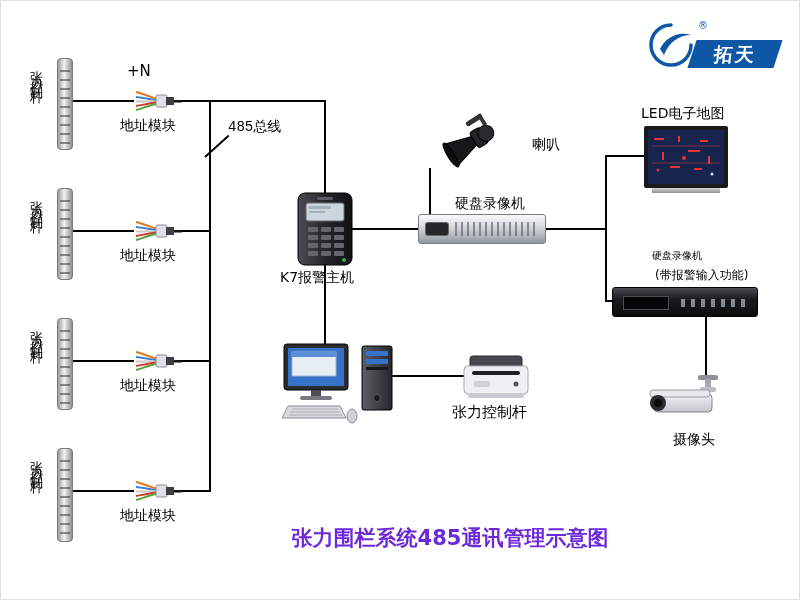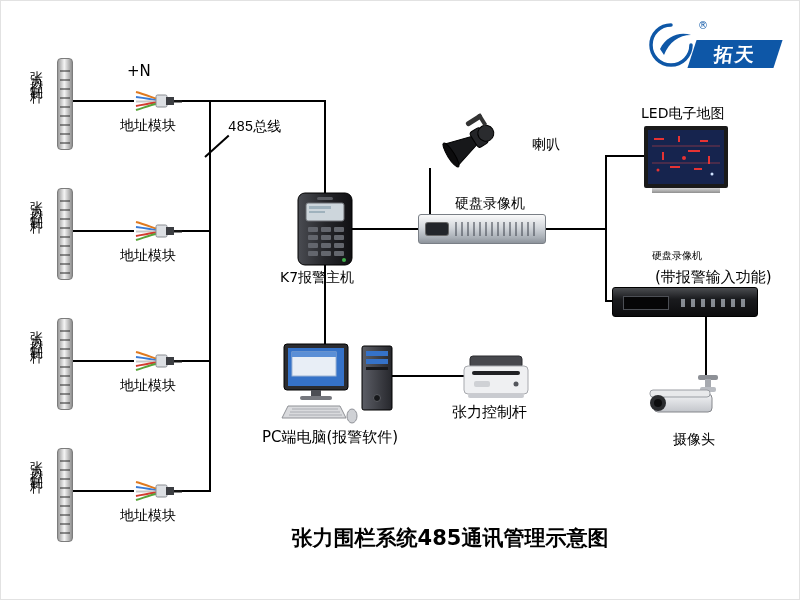--- a/index.html
+++ b/index.html
@@ -34,29 +34,29 @@
   .dvr{position:absolute;left:612px;top:287px;width:146px;height:30px;border-radius:3px;
         background:linear-gradient(180deg,#4a4c50,#1a1b1e 40%,#0c0c0e);border:1px solid #000;box-sizing:border-box;}
   .dvr::before{content:"";position:absolute;left:10px;top:8px;width:44px;height:12px;background:#060607;
         border:1px solid #4c4f55;}
   .dvr::after{content:"";position:absolute;right:10px;top:11px;width:66px;height:8px;opacity:.85;
         background:repeating-linear-gradient(90deg,#9aa0a8 0 4px,transparent 4px 10px);}
   
   .slash{position:absolute;left:205px;top:156px;width:32px;height:2px;background:#000;
         transform:rotate(-42deg);transform-origin:left center;}
   .title{position:absolute;top:524px;left:450px;transform:translateX(-50%);font-size:21px;
-        font-weight:bold;color:#000000;white-space:nowrap;}
+        font-weight:bold;color:#6d28d9;white-space:nowrap;}
   
   .logo{position:absolute;left:648px;top:20px;width:132px;height:52px;}
   .logo .reg{position:absolute;left:50px;top:0;font-size:10px;color:#0e57a7;}
   .banner{position:absolute;left:44px;top:20px;width:86px;height:28px;background:#0e57a7;
         transform:skewX(-18deg);}
   .banner span{display:block;transform:skewX(12deg);color:#fff;font-weight:bold;font-size:19px;
         text-align:center;line-height:28px;letter-spacing:2px;}
-  .small{font-size:15px;}
+  .small{font-size:12px;}
 </style>
 </head>
 <body>
 
 <div class="stage">
 
   <div class="line h" style="left:73px;top:100px;width:252px;"></div>
   <div class="line v" style="left:209px;top:100px;height:392px;"></div>
   <div class="line h" style="left:73px;top:230px;width:138px;"></div>
   <div class="line h" style="left:73px;top:360px;width:138px;"></div>
@@ -240,21 +240,20 @@
     <rect x="20" y="54" width="32" height="4" rx="2" fill="#76787e"></rect>
     <path d="M8,64 L60,64 L66,76 L2,76 Z" fill="#d9dadd" stroke="#8f9196"></path>
     <path d="M12,67 L58,67 M10,70 L60,70 M9,73 L62,73" stroke="#aaacb2" fill="none"></path>
     <ellipse cx="72" cy="74" rx="5" ry="7" fill="#cfd1d5" stroke="#909298"></ellipse>
     <rect x="82" y="4" width="30" height="64" rx="2" fill="url(#twg)" stroke="#000"></rect>
     <rect x="86" y="9" width="22" height="5" fill="#3572c8"></rect>
     <rect x="86" y="17" width="22" height="5" fill="#3572c8"></rect>
     <rect x="86" y="25" width="22" height="3" fill="#17181b"></rect>
     <circle cx="97" cy="56" r="3.5" fill="#17181b" stroke="#5a5c62"></circle>
   </svg>
-  <div class="lbl" style="left:262px;top:428px;font-size:15px;">PC端电脑(报警软件)</div>
 
   <svg class="comp" style="left:460px;top:354px;" width="72" height="48" viewBox="0 0 72 48">
     <rect x="10" y="2" width="52" height="12" rx="3" fill="#47484d" stroke="#2c2d31"></rect>
     <rect x="4" y="12" width="64" height="28" rx="4" fill="#eff0f2" stroke="#a7a9ae"></rect>
     <rect x="12" y="17" width="48" height="4" rx="2" fill="#202124"></rect>
     <rect x="14" y="27" width="16" height="6" rx="2" fill="#cfd1d5"></rect>
     <circle cx="56" cy="30" r="2.5" fill="#54565c"></circle>
     <rect x="8" y="40" width="56" height="4" rx="2" fill="#c9cbd0"></rect>
   </svg>
   <div class="lbl" style="left:452px;top:403px;font-size:15px;">张力控制杆</div>

